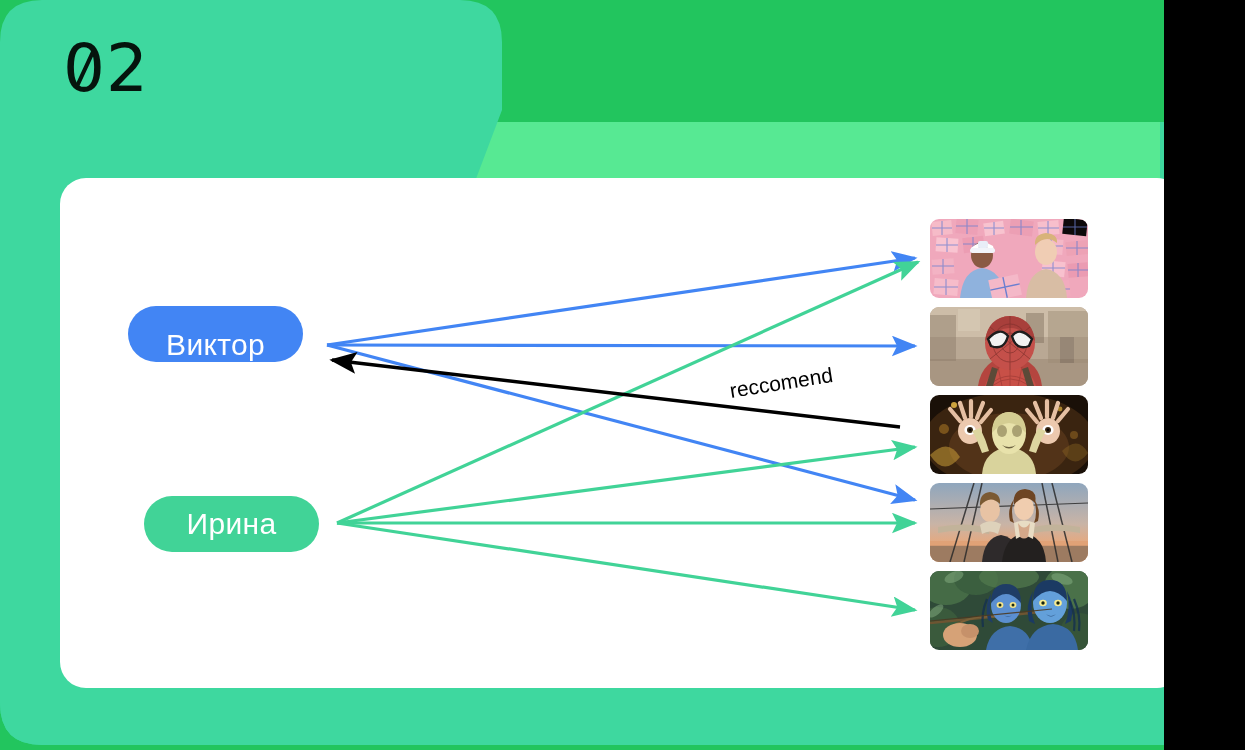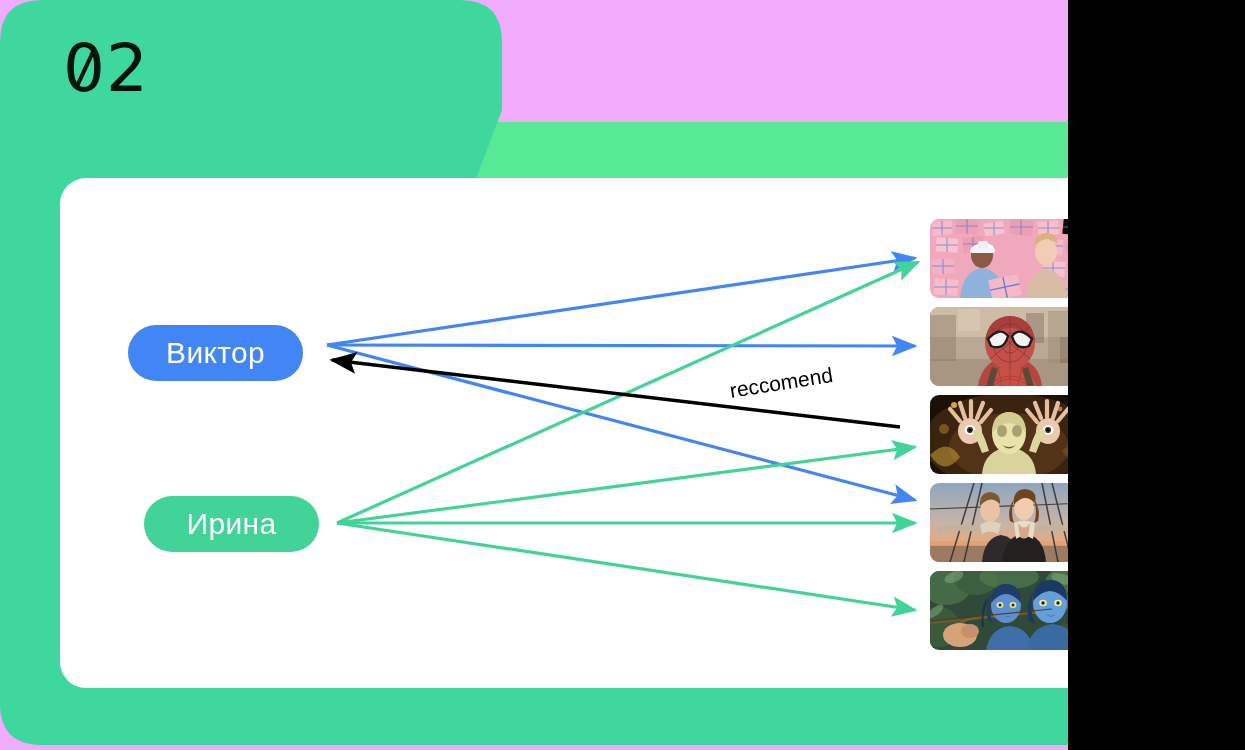--- a/index.html
+++ b/index.html
@@ -9,23 +9,23 @@
   }
   body {
     width: 1245px;
     height: 750px;
     font-family: "Liberation Sans", sans-serif;
     overflow: hidden;
   }
 
   #stage {
     position: relative;
-    width: 1068px;
+    width: 1164px;
     height: 750px;
-    background: #f0abfc;
+    background: #22c55e;
     overflow: hidden;
   }
 
   
   .bg-svg {
     position: absolute;
     left: 0;
     top: 0;
     width: 1245px;
     height: 750px;
@@ -90,23 +90,24 @@
     color: #ffffff;
     font-size: 30px;
     font-weight: 400;
     letter-spacing: 0.3px;
     font-family: "Liberation Sans", sans-serif;
     white-space: nowrap;
     box-sizing: border-box;
   }
   #user-pill-0 {
     left: 68px;
-    top: 147px;
+    top: 128px;
     width: 175px;
     height: 56px;
+    align-items: flex-end;
   }
   #user-pill-1 {
     left: 84px;
     top: 318px;
     width: 175px;
     height: 56px;
   }
 
   
   #recommend-label {

